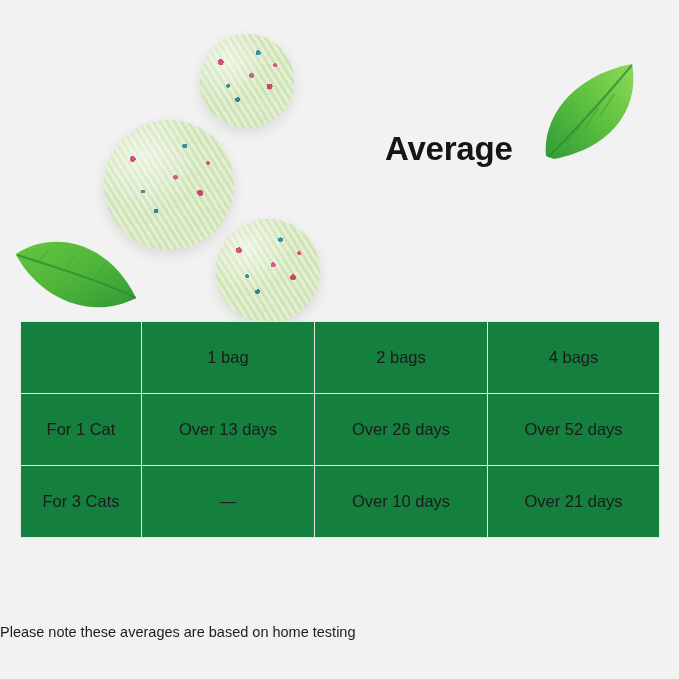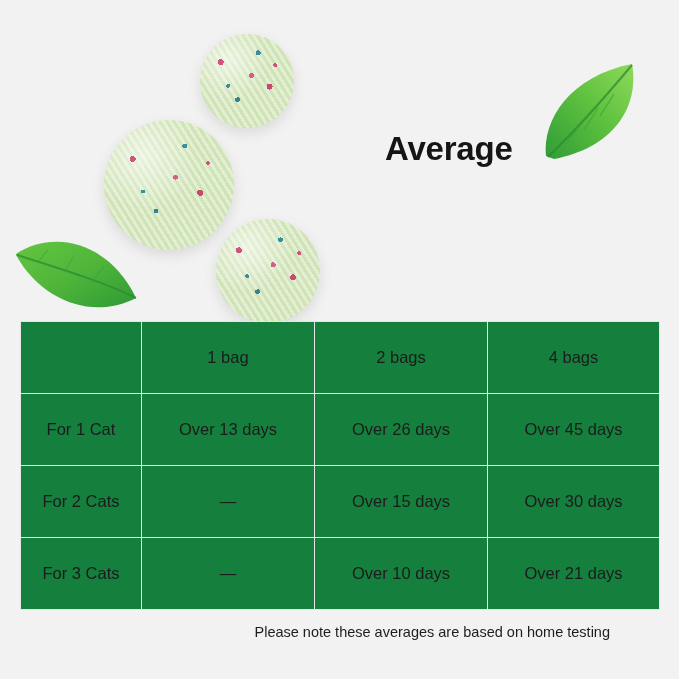--- a/index.html
+++ b/index.html
@@ -109,21 +109,21 @@
     font-weight: bold;
   }
   .dash { color: #1b1b1b; font-size: 17px; }
 
   
   .footnote {
     position: absolute;
     left: 0;
     top: 622px;
     width: 610px;
-    text-align: right;
+    text-align: left;
     font-size: 14.5px;
     color: #1d1d1d;
     line-height: 1.38;
   }
   .footnote span { display: block; }
 </style>
 </head>
 <body>
 
 <div class="clump clump-top"></div>
@@ -173,27 +173,21 @@
       <th class="hdr">1 bag</th>
       <th class="hdr">2 bags</th>
       <th class="hdr">4 bags</th>
     </tr>
   </thead>
   <tbody>
     <tr>
       <td class="rowlabel">For 1 Cat</td>
       <td>Over 13 days</td>
       <td>Over 26 days</td>
-      <td>Over 45 days</td>
-    </tr>
-    <tr>
-      <td class="rowlabel">For 2 Cats</td>
-      <td class="dash">—</td>
-      <td>Over 15 days</td>
-      <td>Over 30 days</td>
+      <td>Over 52 days</td>
     </tr>
     <tr>
       <td class="rowlabel">For 3 Cats</td>
       <td class="dash">—</td>
       <td>Over 10 days</td>
       <td>Over 21 days</td>
     </tr>
   </tbody>
 </table>
 

